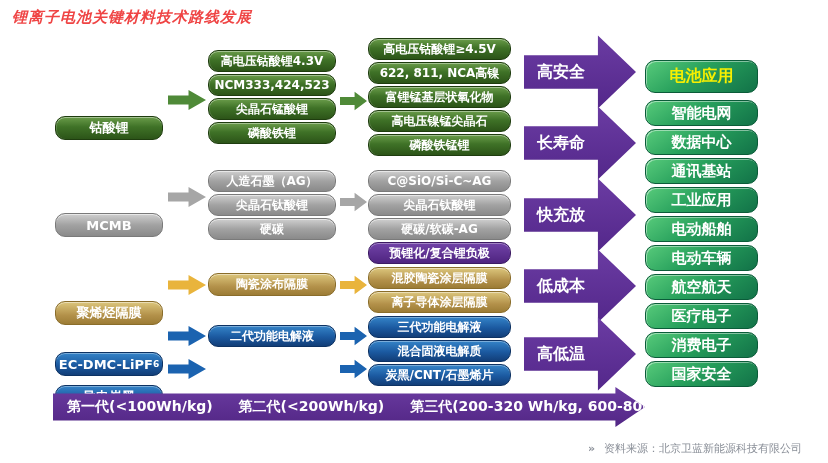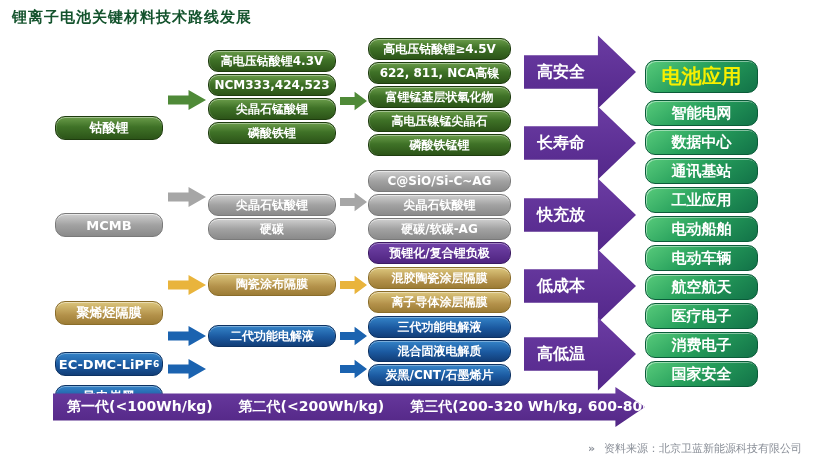--- a/index.html
+++ b/index.html
@@ -1,34 +1,34 @@
 <!DOCTYPE html>
 <html><head>
 <meta charset="utf-8">
 <style>
   html,body{margin:0;padding:0;background:#fff;}
   body{font-family:"DejaVu Sans","Liberation Sans",sans-serif;}
   .stage{position:relative;width:828px;height:463px;background:#ffffff;overflow:hidden;}
-  .title{position:absolute;left:12px;top:8px;font-size:15px;font-weight:bold;color:#14532d;letter-spacing:1px;}
+  .title{position:absolute;left:12px;top:8px;font-size:15px;font-weight:bold;color:#ef4444;letter-spacing:1px;font-style:italic;}
   .box{position:absolute;box-sizing:border-box;display:flex;align-items:center;justify-content:center;
        color:#fff;font-weight:bold;text-align:center;white-space:nowrap;font-size:12px;border-radius:10px;}
   .big{font-size:13px;margin-top:28px;}
   .green{background:linear-gradient(180deg,#6a9c4a 0%,#3f7227 45%,#2c5418 100%);border:1px solid #1f3d0f;
          box-shadow:inset 0 1px 0 rgba(255,255,255,.40),inset 1px 0 0 rgba(255,255,255,.15);}
   .gray{background:linear-gradient(180deg,#cfcfcf 0%,#a2a2a2 50%,#8a8a8a 100%);border:1px solid #7a7a7a;
         box-shadow:inset 0 1px 0 rgba(255,255,255,.55);}
   .gold{background:linear-gradient(180deg,#dcc67c 0%,#b3914a 60%,#9c7c35 100%);border:1px solid #8a6d2a;
         box-shadow:inset 0 1px 0 rgba(255,255,255,.45);text-align:right;}
   .blue{background:linear-gradient(180deg,#3584c8 0%,#1b59a0 55%,#123e78 100%);border:1px solid #0d3263;
         box-shadow:inset 0 1px 0 rgba(255,255,255,.35);}
   .purplebox{background:linear-gradient(180deg,#7143a8 0%,#4f2480 100%);border:1px solid #3c1a63;
         box-shadow:inset 0 1px 0 rgba(255,255,255,.35);}
   .appbox{background:linear-gradient(145deg,#58cb7b 0%,#27a05c 45%,#127248 100%);border:1px solid #0b5c39;
         box-shadow:inset 1px 1px 0 rgba(255,255,255,.45);font-size:15px;}
-  .apphead{color:#f7ef00;font-size:20px;}
+  .apphead{color:#f7ef00;font-size:16px;}
   .harrow{position:absolute;clip-path:polygon(0 30%,54% 30%,54% 4%,100% 50%,54% 96%,54% 70%,0 70%);}
   .a-green{background:#4f8a38;}
   .a-gray{background:#a6a6a6;}
   .a-gold{background:#e9b43c;}
   .a-blue{background:#1b63b0;}
   .chev{position:absolute;left:524px;width:112px;height:76px;
         background:linear-gradient(180deg,#6b3ca3 0%,#53278a 100%);
         clip-path:polygon(0 28%,66% 28%,66% 2%,100% 50%,66% 98%,66% 72%,0 72%);
         display:flex;align-items:center;color:#fff;font-weight:bold;font-size:16px;}
   .chev span{width:66%;text-align:center;}
@@ -56,20 +56,21 @@
   <div class="box green" style="left:208px;top:122px;width:128px;height:22px;">磷酸铁锂</div>
   <div class="harrow a-green" style="left:340px;top:91px;width:27px;height:20px;"></div>
   <div class="box green" style="left:368px;top:38px;width:143px;height:22px;">高电压钴酸锂≥4.5V</div>
   <div class="box green" style="left:368px;top:62px;width:143px;height:22px;">622, 811, NCA高镍</div>
   <div class="box green" style="left:368px;top:86px;width:143px;height:22px;">富锂锰基层状氧化物</div>
   <div class="box green" style="left:368px;top:110px;width:143px;height:22px;">高电压镍锰尖晶石</div>
   <div class="box green" style="left:368px;top:134px;width:143px;height:22px;">磷酸铁锰锂</div>
 
   <div class="box gray big" style="left:55px;top:185px;width:108px;height:24px;">MCMB</div>
   <div class="harrow a-gray" style="left:168px;top:186px;width:38px;height:22px;"></div>
+  <div class="box gray" style="left:208px;top:170px;width:128px;height:22px;">人造石墨（AG）</div>
   <div class="box gray" style="left:208px;top:194px;width:128px;height:22px;">尖晶石钛酸锂</div>
   <div class="box gray" style="left:208px;top:218px;width:128px;height:22px;">硬碳</div>
   <div class="harrow a-gray" style="left:340px;top:192px;width:27px;height:20px;"></div>
   <div class="box gray" style="left:368px;top:170px;width:143px;height:22px;">C@SiO/Si-C~AG</div>
   <div class="box gray" style="left:368px;top:194px;width:143px;height:22px;">尖晶石钛酸锂</div>
   <div class="box gray" style="left:368px;top:218px;width:143px;height:22px;">硬碳/软碳-AG</div>
   <div class="box purplebox" style="left:368px;top:242px;width:143px;height:22px;">预锂化/复合锂负极</div>
 
   <div class="box gold big" style="left:55px;top:273px;width:108px;height:24px;">聚烯烃隔膜</div>
   <div class="harrow a-gold" style="left:168px;top:274px;width:38px;height:22px;"></div>

